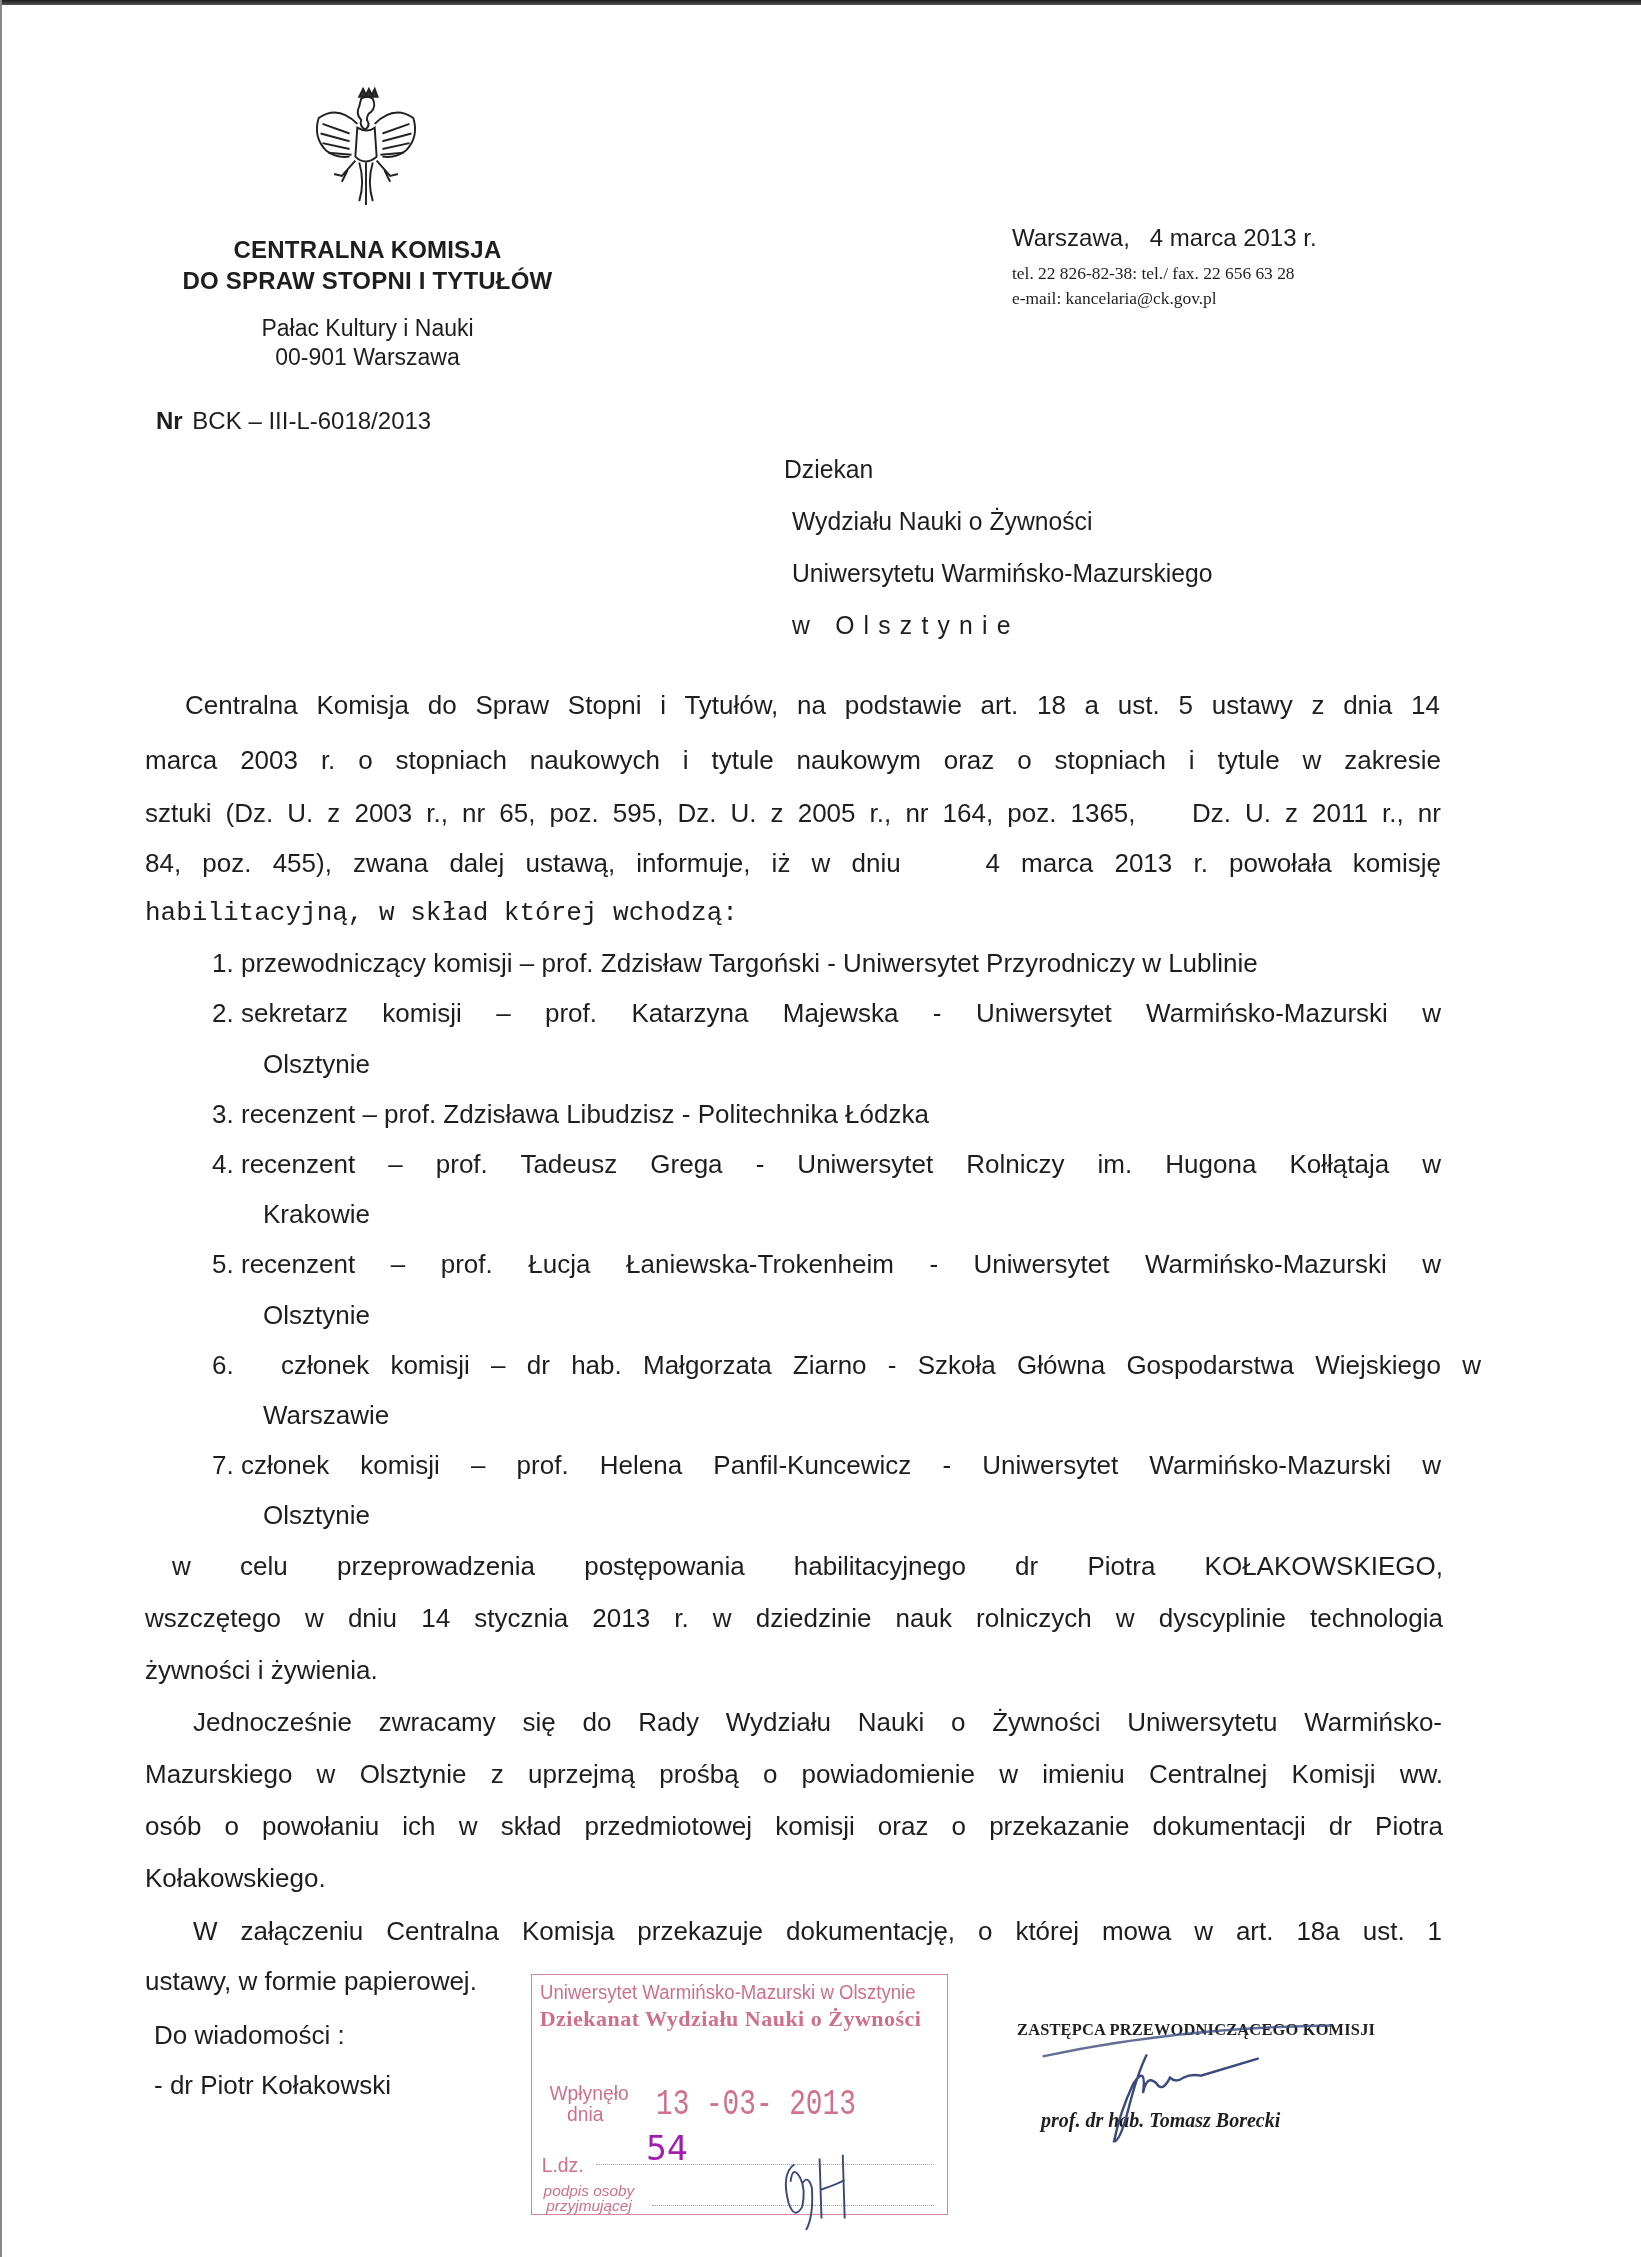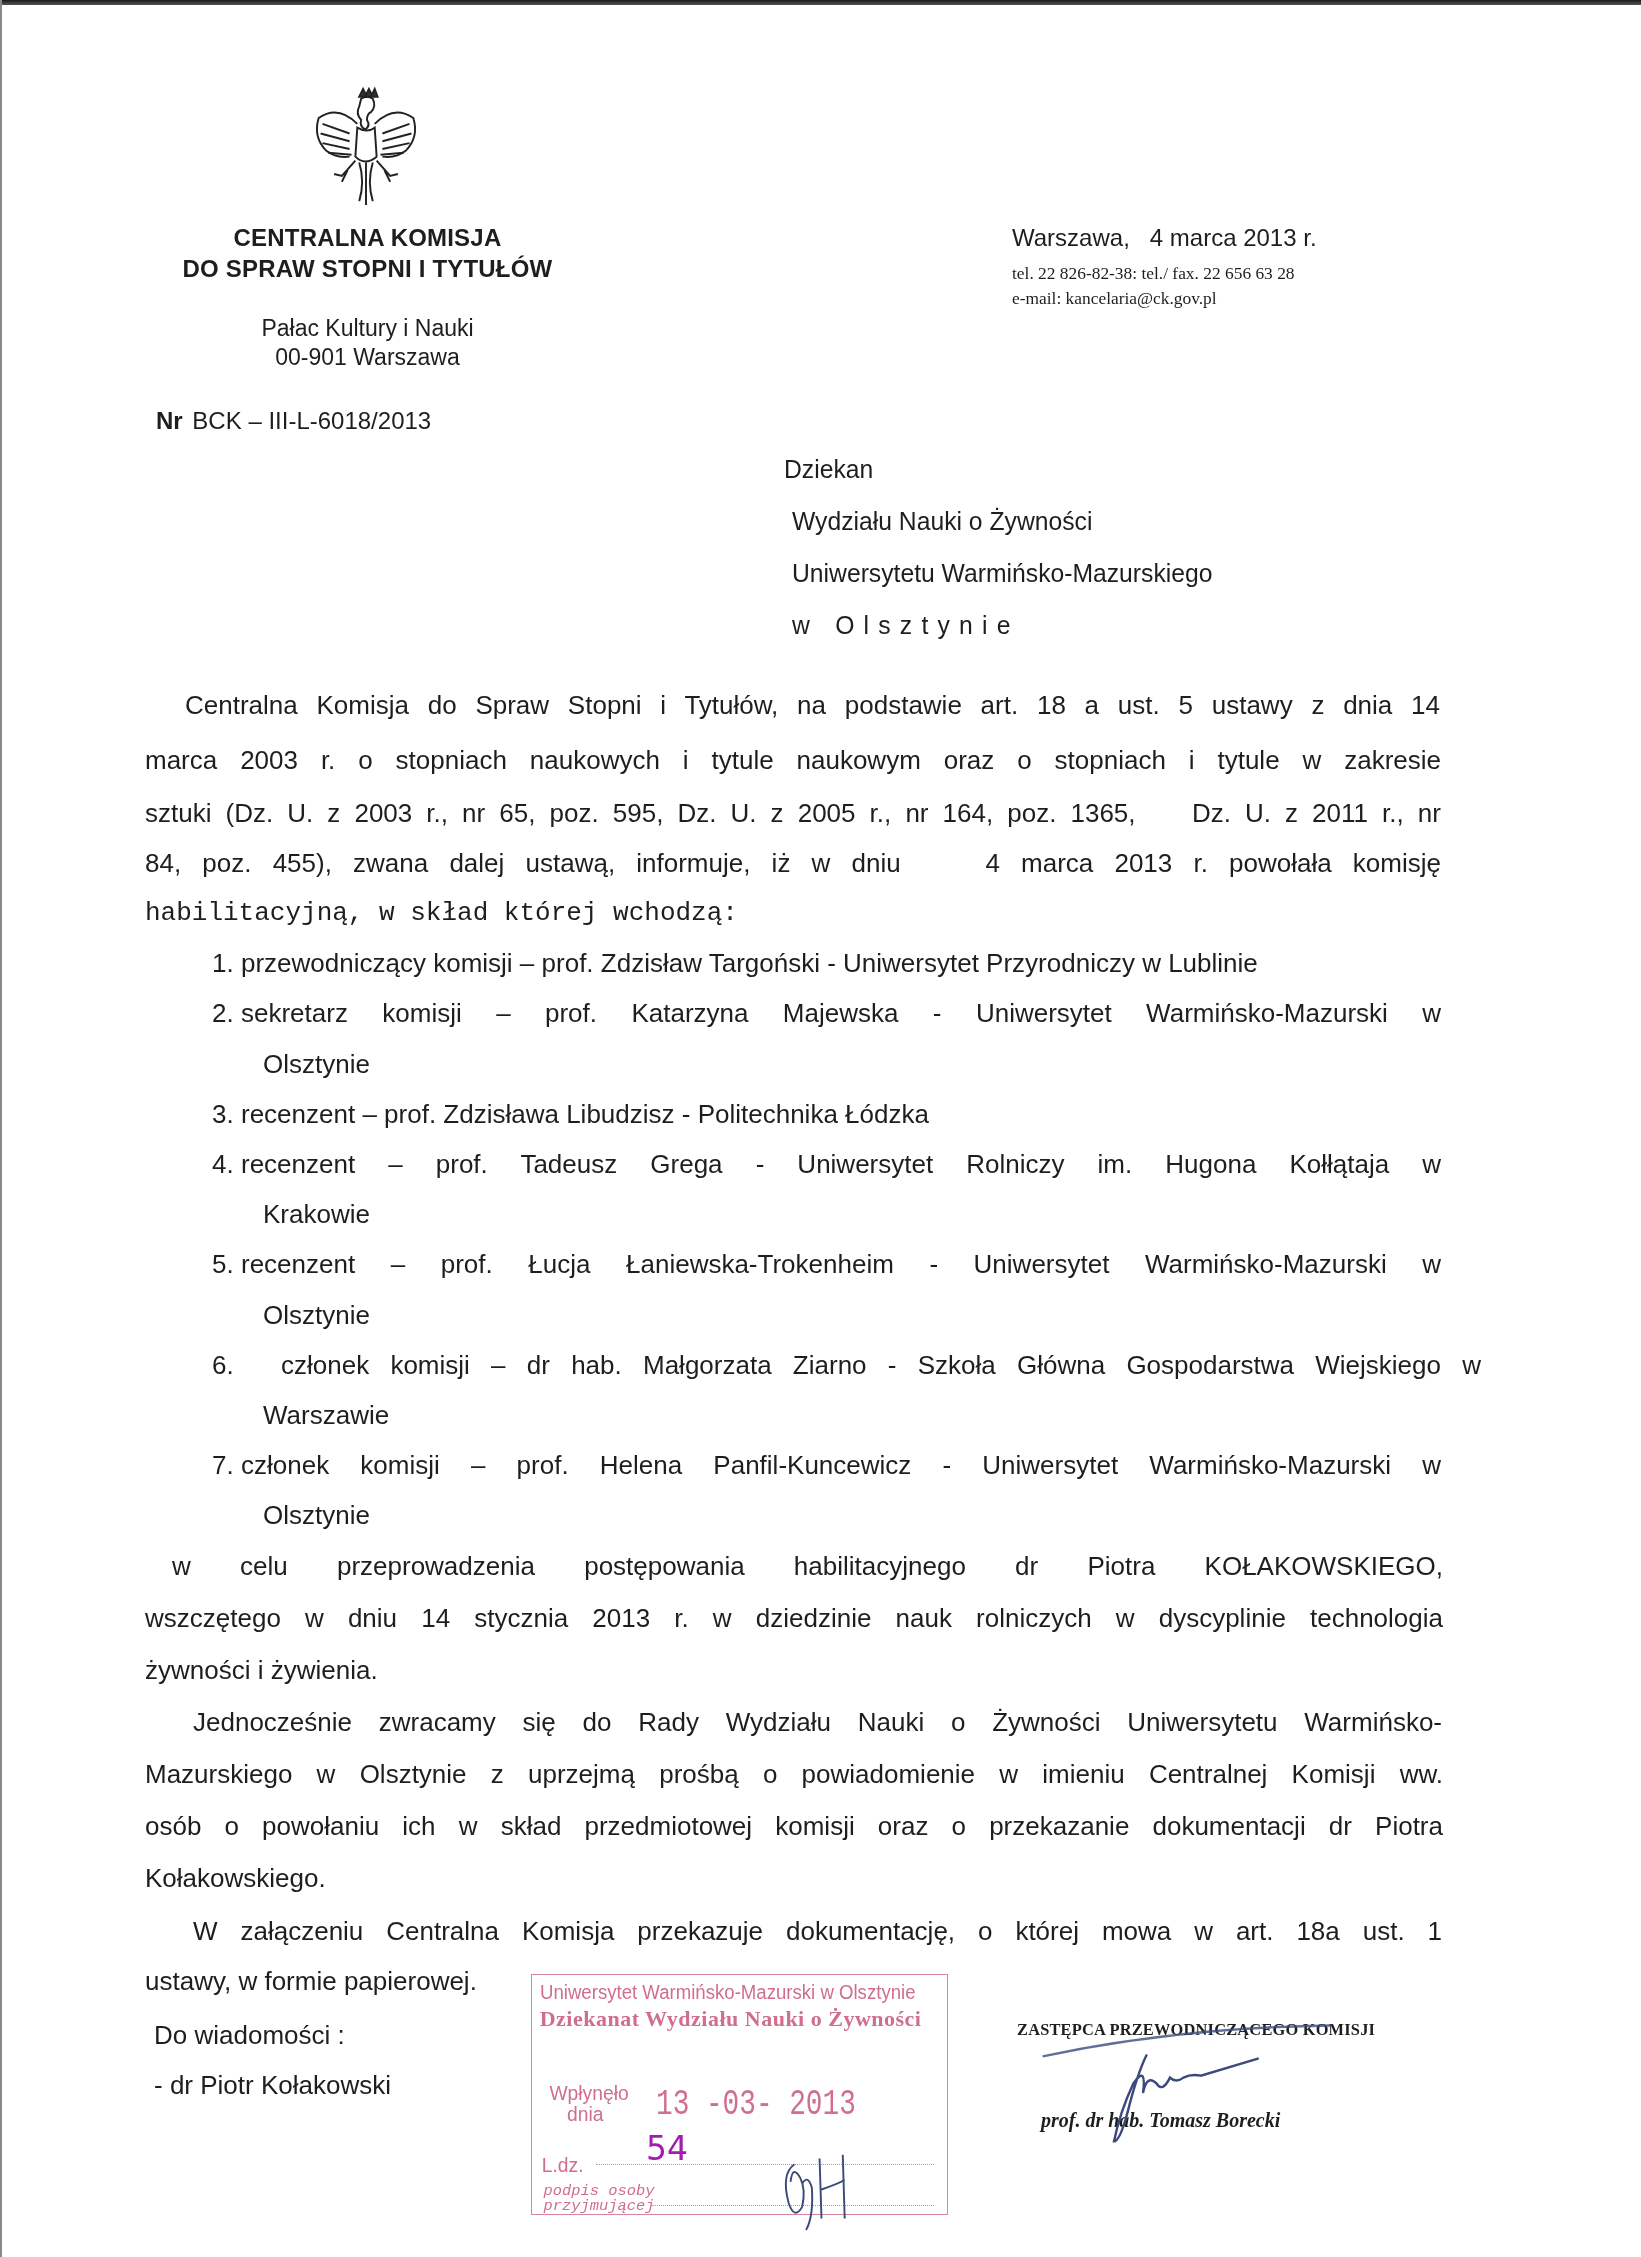--- a/index.html
+++ b/index.html
@@ -6,21 +6,21 @@
   body {
     width: 1641px; height: 2257px; position: relative; overflow: hidden;
     background: #ffffff; color: #1e1e1e;
     font-family: "Liberation Sans", sans-serif;
   }
   .scan-top { position: absolute; left: 0; top: 0; width: 1641px; height: 4.8px; background: linear-gradient(#1a1a1a, #555); }
   .scan-left { position: absolute; left: 0; top: 0; width: 1.9px; height: 2257px; background: #888; }
 
   
   .eagle { position: absolute; left: 309px; top: 85px; width: 114px; height: 124px; }
-  .org { position: absolute; left: 126px; width: 483px; text-align: center; font-weight: bold; font-size: 24px; letter-spacing: 0.2px; }
+  .org { position: absolute; left: 126px; width: 483px; text-align: center; font-weight: bold; font-size: 24px; letter-spacing: 0.2px; margin-top: 12px; }
   .addr { position: absolute; left: 126px; width: 483px; text-align: center; font-size: 23px; }
   .refno { position: absolute; left: 156px; top: 407px; font-size: 24px; }
   .refno b { font-weight: bold; margin-right: 9.7px; }
 
   
   .place-date { position: absolute; left: 1012px; top: 224px; font-size: 24px; }
   .contact { position: absolute; left: 1012px; font-family: "Liberation Serif", serif; font-size: 17.4px; }
 
   
   .recip { position: absolute; font-size: 26px; transform: scaleX(0.95); transform-origin: left; }
@@ -34,21 +34,21 @@
     border: 1.9px solid #d4879c; color: #cf6f8c; box-sizing: border-box;
   }
   .stamp .s1 { position: absolute; left: 7.7px; top: 5.8px; font-size: 20px; transform: scaleX(0.93); transform-origin: left; }
   .stamp .s2 { position: absolute; left: 7.7px; top: 31px; font-family: "Liberation Serif", serif; font-weight: bold; font-size: 22px; letter-spacing: 0.5px; }
   .stamp .lbl-wpl { position: absolute; left: 17.4px; top: 108px; font-size: 19.3px; }
   .stamp .lbl-dnia { position: absolute; left: 35px; top: 129px; font-size: 19.3px; text-align: center; }
   .stamp .date { position: absolute; left: 124px; top: 108px; font-size: 37px; font-family: "Liberation Mono", monospace; transform: scaleX(0.75); transform-origin: left; color: #d0708e; }
   .stamp .ldz { position: absolute; left: 9.7px; top: 180px; font-size: 19.3px; }
   .stamp .dots1 { position: absolute; left: 64px; top: 189px; width: 338px; border-bottom: 1.9px dotted #d4879c; }
   .stamp .ldz-val { position: absolute; left: 114px; top: 154px; font-size: 33px; color: #a21caf; font-family: "DejaVu Sans", sans-serif; }
-  .stamp .podpis { position: absolute; left: 11.6px; top: 209px; font-size: 15.4px; font-style: italic; line-height: 14.5px; text-align: center; font-family: Liberation Mono, monospace; }
+  .stamp .podpis { position: absolute; left: 11.6px; top: 209px; font-size: 15.4px; font-style: italic; line-height: 14.5px; text-align: center; }
   .stamp .dots2 { position: absolute; left: 120px; top: 230px; width: 282px; border-bottom: 1.9px dotted #d4879c; }
   .stamp .sig { position: absolute; left: 241px; top: 170px; width: 97px; height: 87px; }
 
   
   .sign-title { position: absolute; left: 1017px; top: 2020px; font-family: "Liberation Serif", serif; font-weight: bold; font-size: 16.4px; letter-spacing: 0.2px; }
   .sign-name { position: absolute; left: 1041px; top: 2109px; font-family: "Liberation Serif", serif; font-weight: bold; font-style: italic; font-size: 20px; }
   .signature { position: absolute; left: 1033px; top: 2008px; width: 328px; height: 145px; }
 
   .cc { position: absolute; left: 154px; font-size: 26px; }
 </style>

